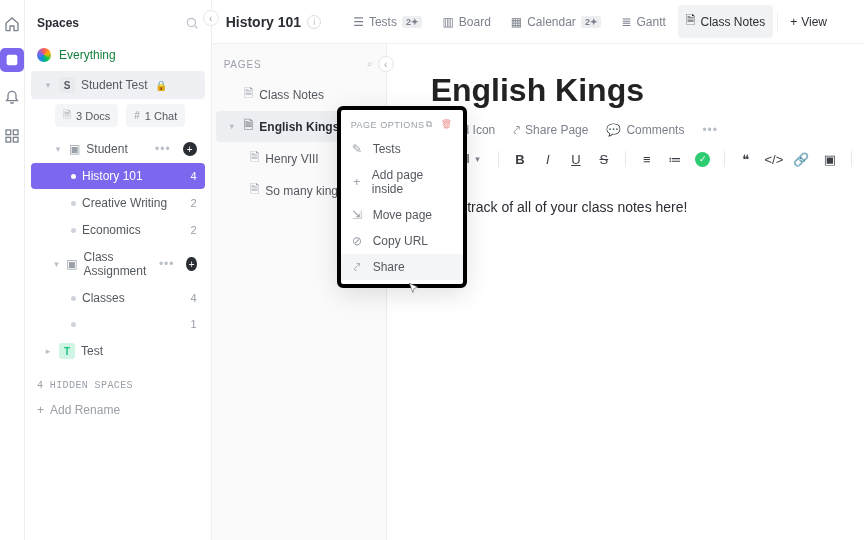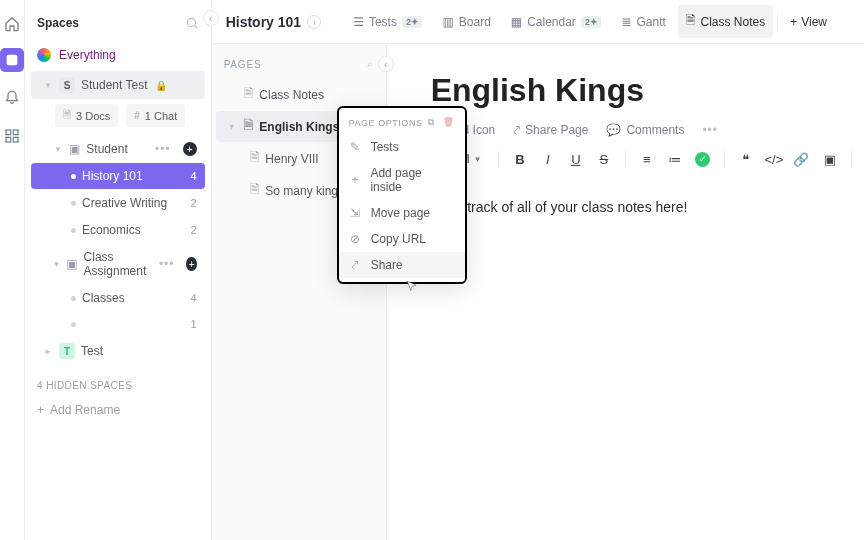--- a/index.html
+++ b/index.html
@@ -8,21 +8,21 @@
   
   .rail { width: 36px; border-right: 1px solid #eceef0; display: flex; flex-direction: column; align-items: center; padding-top: 14px; gap: 14px; background:#fff; }
   .rail-icon { width: 20px; height: 20px; display: flex; align-items: center; justify-content: center; color: #7c828d; cursor: pointer; }
   .rail-icon svg { width: 16px; height: 16px; }
   .rail-icon.active { background: #7b68ee; color: #fff; border-radius: 5px; width: 24px; height: 24px; }
 
   
   .sidebar { width: 200px; border-right: 1px solid #eceef0; background: #fff; padding-top: 12px; position: relative; }
   .sidebar-section-title { font-weight: 600; color: #2a2e34; padding: 4px 12px 10px 12px; font-size: 12px; display:flex; align-items:center; justify-content:space-between;}
   .search-icon { color:#b9bec7; width:14px; height:14px; }
-  .everything { display:flex; align-items:center; gap:8px; padding: 8px 12px; color:#701a75; cursor:pointer; }
+  .everything { display:flex; align-items:center; gap:8px; padding: 8px 12px; color:#15803d; cursor:pointer; }
   .ev-icon { width:14px;height:14px; border-radius:50%; background: conic-gradient(#ff5a5a,#ffb100,#00c853,#1e88e5,#7b68ee,#ff5a5a); }
 
   .space-row, .folder-row, .list-row { display:flex; align-items:center; padding: 6px 8px 6px 12px; gap:6px; cursor:pointer; color:#54595f; border-radius:4px; margin: 1px 6px; }
   .space-row .badge { width:16px; height:16px; border-radius:3px; background:#e8eaed; color:#54595f; display:flex; align-items:center; justify-content:center; font-size:10px; font-weight:600;}
   .space-row.selected { background:#eef0f3; }
   .lock-sm { color:#b9bec7; font-size:10px; margin-left:2px;}
   .caret { color:#b9bec7; font-size:9px; width:10px; display:inline-flex; justify-content:center;}
   .chip-row { display:flex; gap:8px; padding: 4px 0 8px 30px; }
   .chip { background:#f4f5f7; border-radius:4px; padding:3px 8px; font-size:11px; color:#54595f; display:flex; align-items:center; gap:5px;}
   .chip-ico { color:#9aa0a8; font-size:10px; }
@@ -31,21 +31,21 @@
   .folder-row .fld-ico { color:#9aa0a8; }
   .folder-row .more { margin-left:auto; color:#b9bec7; }
   .folder-row .plus-circ { margin-left:6px; width:14px;height:14px;border-radius:50%;background:#2a2e34;color:#fff;display:flex;align-items:center;justify-content:center;font-size:10px;}
   .list-row { padding-left: 40px; }
   .list-row .dot { width:5px; height:5px; border-radius:50%; background:#cfd3da; }
   .list-row .count { margin-left:auto; color:#9aa0a8; font-size:11px;}
   .list-row.selected { background:#7b68ee; color:#fff; }
   .list-row.selected .dot { background:#fff;}
   .list-row.selected .count{ color:#fff;}
 
-  .hidden-spaces { padding: 14px 12px 6px; font-size: 10px; letter-spacing: .04em; color:#9aa0a8; }
+  .hidden-spaces { padding: 14px 12px 6px; font-size: 10px; letter-spacing: .04em; color:#9aa0a8;font-family:Liberation Mono, monospace; }
   .add-space { padding: 6px 12px; color:#9aa0a8; display:flex; align-items:center; gap:6px; cursor:pointer;}
 
   .collapse-tab { position:absolute; top:10px; right:-8px; width:16px;height:16px; border:1px solid #e4e6ea; border-radius:50%; background:#fff; display:flex; align-items:center; justify-content:center; color:#9aa0a8; font-size:10px;}
 
   
   .main { flex:1; display:flex; flex-direction:column; }
 
   .topbar { height: 44px; border-bottom: 1px solid #eceef0; display:flex; align-items:center; padding: 0 14px; gap: 14px; }
   .crumb { display:flex; align-items:center; gap:6px; }
   .crumb-title { font-weight:600; font-size:14px; color:#2a2e34; }
@@ -66,21 +66,21 @@
   .page-item { display:flex; align-items:center; gap:6px; padding:5px 10px 5px 14px; color:#54595f; cursor:pointer; border-radius:4px; margin:1px 4px; position:relative;}
   .page-item .file-ico { color:#9aa0a8; }
   .page-item.selected { background:#edeef1; font-weight:600; color:#2a2e34;}
   .page-item.sub { padding-left: 34px; color:#54595f; font-weight:400;}
   .page-item .caret-s { color:#b9bec7; font-size:8px; width:8px;}
   .page-item .dots { position:absolute; right:6px; width:18px;height:18px; border-radius:4px; background:#e6e1fb; color:#7b68ee; display:flex;align-items:center;justify-content:center; font-size:12px; cursor:pointer;}
   .add-page { padding: 8px 14px; color:#b9bec7; cursor:pointer;}
   .collapse-tab2 { position:absolute; top:12px; right:-8px; width:16px;height:16px;border:1px solid #e4e6ea;border-radius:50%;background:#fff;display:flex;align-items:center;justify-content:center;color:#9aa0a8;font-size:10px;}
 
   
-  .ctx { position:absolute; left: 125px; top: 62px; width: 130px; background:#fff; border:2px solid #000000; border-radius:6px; box-shadow: 0 6px 24px rgba(0,0,0,.12); padding: 6px 0 4px; z-index:50;}
+  .ctx { position:absolute; left: 125px; top: 62px; width: 130px; background:#fff; border:4px solid #000000; border-radius:6px; box-shadow: 0 6px 24px rgba(0,0,0,.12); padding: 6px 0 4px; z-index:50;}
   .ctx-head { display:flex; align-items:center; justify-content:space-between; padding: 3px 10px 6px; font-size:9px; letter-spacing:.06em; color:#9aa0a8;}
   .ctx-head-icons { display:flex; gap:8px; }
   .ctx-item { display:flex; align-items:center; gap:9px; padding:6px 10px; color:#54595f; cursor:pointer; font-size:12px;}
   .ctx-item.hover { background:#f4f5f7;}
   .ctx-ico { width:13px; color:#9aa0a8; display:flex;justify-content:center;}
 
   
   .doc { flex:1; padding: 28px 44px; position:relative;}
   .doc-title { font-size: 32px; font-weight:700; margin-bottom: 14px; color:#222;}
   .doc-actions { display:flex; align-items:center; gap:18px; color:#7c828d; font-size:12px; margin-bottom: 10px;}

